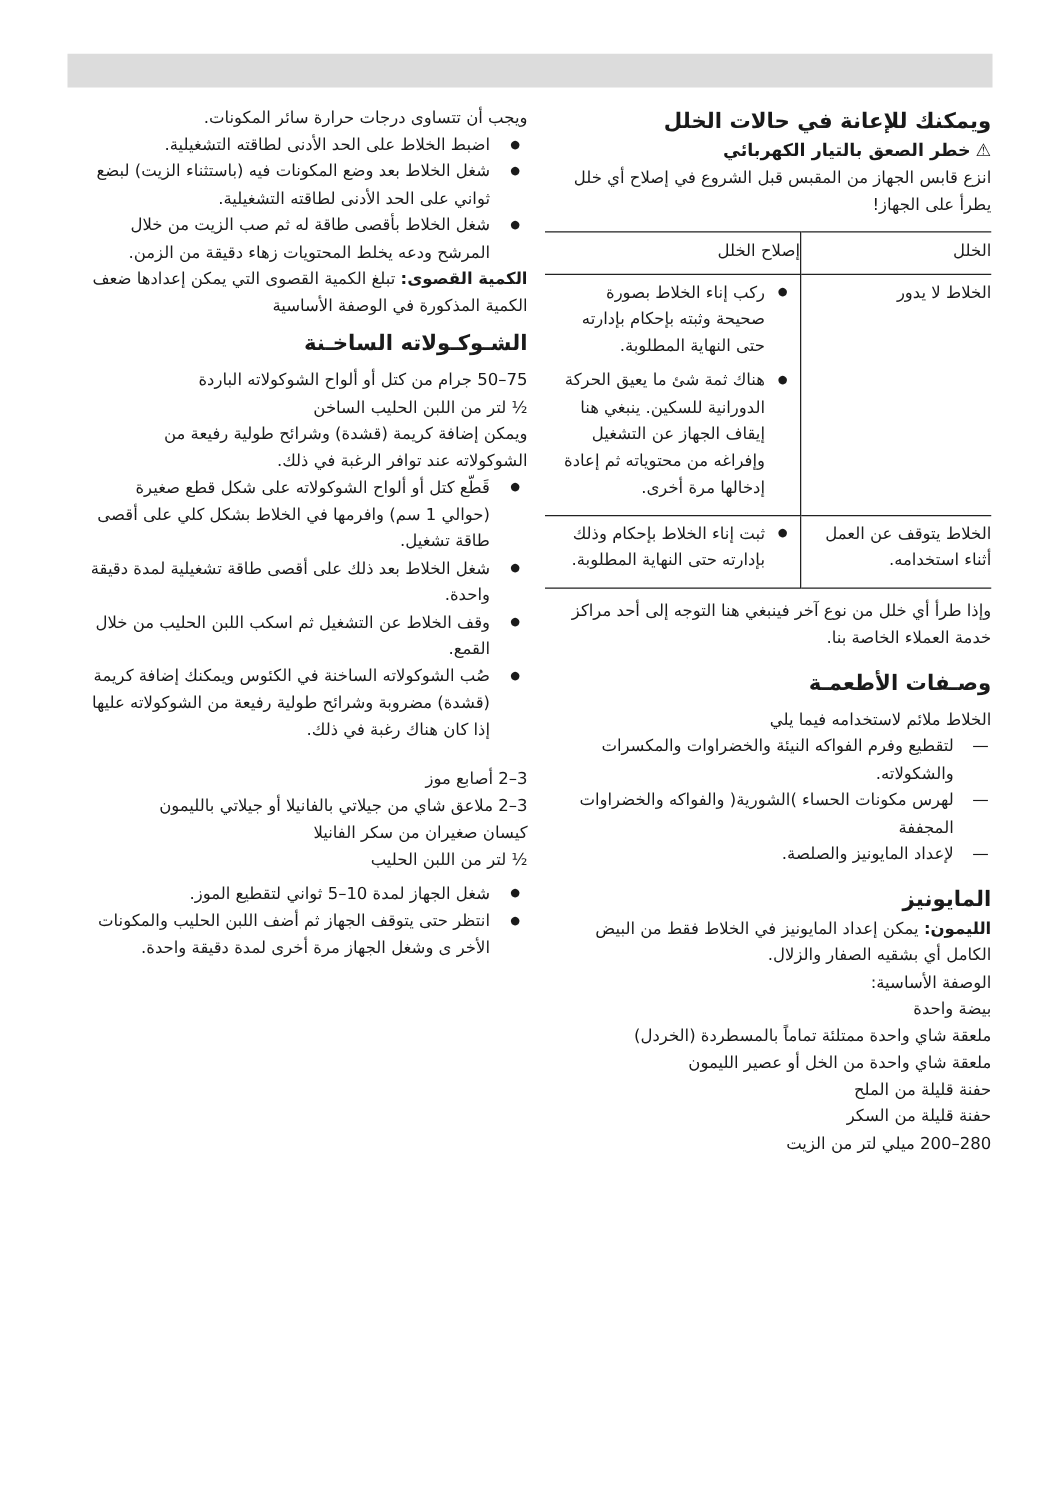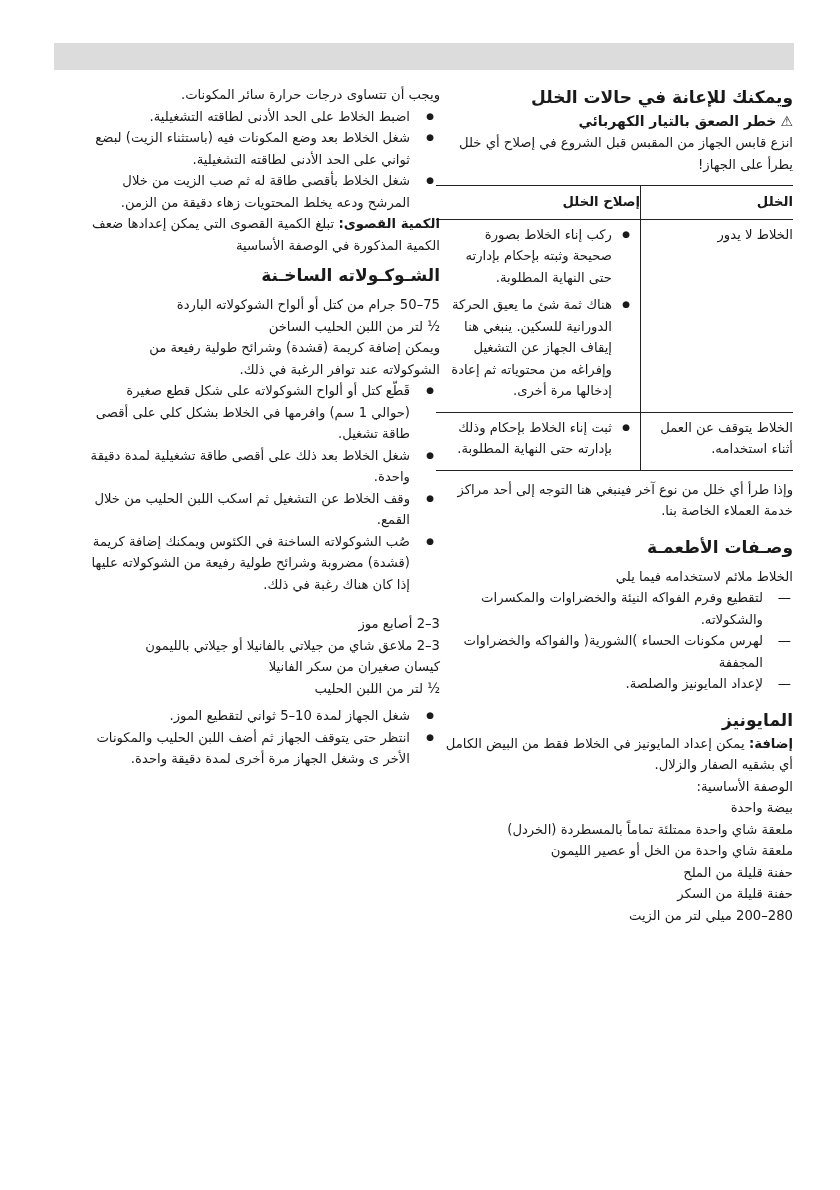--- a/index.html
+++ b/index.html
@@ -1,34 +1,34 @@
 <!DOCTYPE html>
 <html><head>
 <meta charset="utf-8">
 <style>
   html, body { margin:0; padding:0; background:#ffffff; }
   body { width:840px; height:1190px; position:relative; overflow:hidden;
          font-family:"DejaVu Sans", "Liberation Sans", sans-serif; color:#1a1a1a; }
   .topbar { position:absolute; left:54px; top:43px; width:740px; height:27px; background:#dcdcdc; }
   .col { position:absolute; direction:rtl; text-align:right; font-size:13.2px; line-height:21.5px; }
   .col-right { left:437px; top:84px; width:356px; }
-  .col-left  { left:88px;  top:84px; width:352px; }
+  .col-left  { left:70px;  top:84px; width:352px; }
   .h1 { font-size:17px; font-weight:bold; line-height:26px; margin:0; }
   .h2 { font-size:14px; font-weight:bold; line-height:22px; margin:0; }
   p { margin:0; }
   .bold { font-weight:bold; }
   ul.bul { list-style:none; margin:0; padding:0; }
   ul.bul li { position:relative; padding-right:30px; }
   ul.bul li::before { content:"\25CF"; position:absolute; right:6px; top:0; font-size:9px; }
   ul.dash { list-style:none; margin:0; padding:0; }
   ul.dash li { position:relative; padding-right:30px; }
   ul.dash li::before { content:"\2014"; position:absolute; right:2px; top:0; }
   table.ts { width:357px; border-collapse:collapse; margin:10px 0 8px 0; direction:rtl; }
   table.ts th, table.ts td { vertical-align:top; text-align:right; font-size:13.2px; line-height:21.5px; padding:4px 0 4px 6px; }
-  table.ts th { font-weight:bold; padding-top:5px; padding-bottom:6px; }
+  table.ts th { font-weight:normal; padding-top:5px; padding-bottom:6px; }
   table.ts tr { border-bottom:1.5px solid #222; }
   table.ts thead tr { border-top:1.5px solid #222; }
   table.ts td.c1, table.ts th.c1 { width:146px; border-left:1.3px solid #222; }
   table.ts td.c2 ul.bul li { padding-right:22px; margin-bottom:6px; }
   table.ts td.c2 ul.bul li::before { right:4px; }
   table.ts td.c2 { padding-right:6px; }
   .gap-s { height:6px; }
   .gap-m { height:12px; }
   .warn-icon { display:inline-block; font-weight:normal; margin-left:4px; }
 </style>
@@ -79,21 +79,21 @@
   <div class="gap-s"></div>
   <p>الخلاط ملائم لاستخدامه فيما يلي</p>
   <ul class="dash">
     <li>لتقطيع وفرم الفواكه النيئة والخضراوات والمكسرات والشكولاته.</li>
     <li>لهرس مكونات الحساء )الشورية( والفواكه والخضراوات المجففة</li>
     <li>لإعداد المايونيز والصلصة.</li>
   </ul>
   <div class="gap-m"></div>
 
   <h1 class="h1">المايونيز</h1>
-  <p><span class="bold">إضافة:</span> <span>يمكن إعداد المايونيز في الخلاط فقط من البيض الكامل أي بشقيه الصفار والزلال.</span></p>
+  <p><span class="bold">الليمون:</span> <span>يمكن إعداد المايونيز في الخلاط فقط من البيض الكامل أي بشقيه الصفار والزلال.</span></p>
   <p>الوصفة الأساسية:</p>
   <p>بيضة واحدة</p>
   <p>ملعقة شاي واحدة ممتلئة تماماً بالمسطردة (الخردل)</p>
   <p>ملعقة شاي واحدة من الخل أو عصير الليمون</p>
   <p>حفنة قليلة من الملح</p>
   <p>حفنة قليلة من السكر</p>
   <p>280–200 ميلي لتر من الزيت</p>
 </div>
 
 <div class="col col-left">

